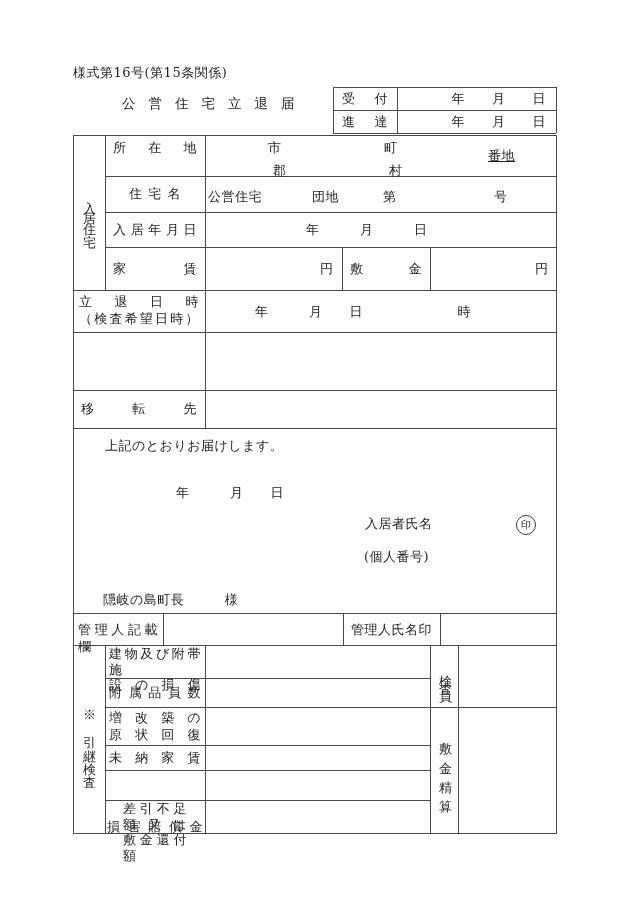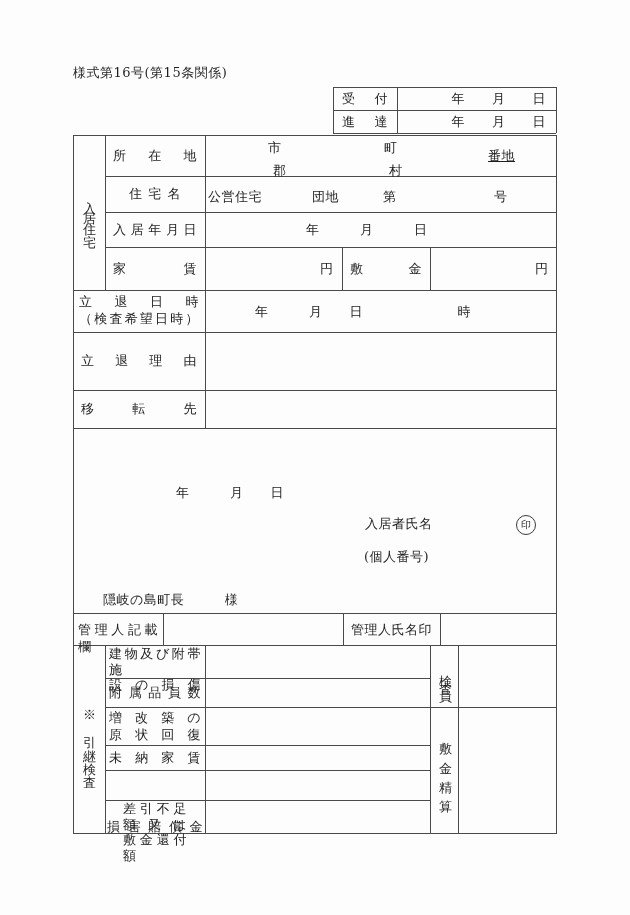--- a/index.html
+++ b/index.html
@@ -18,20 +18,21 @@
     border:1px solid #3a3a3a;border-radius:50%;
     font-size:10px;line-height:18px;text-align:center;letter-spacing:0;
   }
 </style>
 </head>
 <body>
 
 <div class="page">
 
   <div class="t" style="left:73px;top:64px;">様式第16号(第15条関係)</div>
+  <div class="t title" style="left:122px;top:95px;">公営住宅立退届</div>
 
   <div class="ln" style="left:333px;top:87px;width:223px;height:1px;"></div>
   <div class="ln" style="left:333px;top:110px;width:223px;height:1px;"></div>
   <div class="ln" style="left:333px;top:133px;width:223px;height:1px;"></div>
   <div class="ln" style="left:333px;top:87px;width:1px;height:46px;"></div>
   <div class="ln" style="left:397px;top:87px;width:1px;height:46px;"></div>
   <div class="ln" style="left:556px;top:87px;width:1px;height:46px;"></div>
 
   <div class="t just" style="left:333px;top:90px;width:64px;padding:0 9px;box-sizing:border-box;">受付</div>
   <div class="t" style="left:397px;top:90px;width:159px;text-align:right;padding-right:10px;box-sizing:border-box;">年　　月　　日</div>
@@ -69,47 +70,47 @@
   <div class="ln" style="left:105px;top:707px;width:451px;height:1px;"></div>
   <div class="ln" style="left:105px;top:745px;width:325px;height:1px;"></div>
   <div class="ln" style="left:105px;top:770px;width:325px;height:1px;"></div>
   <div class="ln" style="left:105px;top:800px;width:325px;height:1px;"></div>
 
   <div class="vert" style="left:80px;top:135px;height:155px;letter-spacing:11px;">入居住宅</div>
   <div class="vert" style="left:80px;top:645px;height:188px;letter-spacing:13px;">※引継検査</div>
   <div class="vert" style="left:436px;top:645px;height:62px;letter-spacing:8px;">検査員</div>
   <div class="vert" style="left:436px;top:707px;height:126px;letter-spacing:19px;">敷金精算</div>
 
-  <div class="t just" style="left:105px;top:135px;width:100px;height:41px;padding:12px 8px 0;box-sizing:border-box;">所在地</div>
+  <div class="t just" style="left:105px;top:127px;width:100px;height:41px;padding:12px 8px 0;box-sizing:border-box;">所在地</div>
   <div class="t just" style="left:105px;top:176px;width:100px;height:36px;padding:9px 24px 0;box-sizing:border-box;">住宅名</div>
   <div class="t just" style="left:105px;top:212px;width:100px;height:35px;padding:9px 8px 0;box-sizing:border-box;">入居年月日</div>
   <div class="t just" style="left:105px;top:247px;width:100px;height:43px;padding:13px 8px 0;box-sizing:border-box;">家賃</div>
   <div class="t just" style="left:342px;top:247px;width:88px;height:43px;padding:13px 8px 0;box-sizing:border-box;">敷金</div>
   <div class="t just" style="left:73px;top:290px;width:132px;height:42px;padding:4px 6px 0;box-sizing:border-box;font-family:Liberation Mono, monospace;">立退日時
 （検査希望日時）</div>
-  <div class="t just" style="left:73px;top:332px;width:132px;height:58px;padding:20px 8px 0;box-sizing:border-box;">立退理由</div>
   <div class="t just" style="left:73px;top:390px;width:132px;height:38px;padding:10px 8px 0;box-sizing:border-box;">移転先</div>
 
   <div class="t" style="left:268px;top:139px;">市</div>
   <div class="t" style="left:273px;top:162px;">郡</div>
   <div class="t" style="left:384px;top:139px;">町</div>
   <div class="t" style="left:389px;top:162px;">村</div>
   <div class="t" style="left:488px;top:147px;text-decoration:underline;">番地</div>
 
   <div class="t" style="left:208px;top:188px;">公営住宅</div>
   <div class="t" style="left:312px;top:188px;">団地</div>
   <div class="t" style="left:383px;top:188px;">第</div>
   <div class="t" style="left:494px;top:188px;">号</div>
 
   <div class="t" style="left:306px;top:221px;">年　　　月　　　日</div>
   <div class="t" style="left:320px;top:260px;">円</div>
   <div class="t" style="left:535px;top:260px;">円</div>
 
   <div class="t" style="left:255px;top:303px;">年　　　月　　日　　　　　　　時</div>
 
+  <div class="t" style="left:105px;top:437px;">上記のとおりお届けします。</div>
   <div class="t" style="left:176px;top:484px;">年　　　月　　日</div>
   <div class="t" style="left:365px;top:515px;">入居者氏名</div>
   <div class="seal"><span>印</span></div>
   <div class="t" style="left:364px;top:548px;">(個人番号)</div>
   <div class="t" style="left:103px;top:591px;">隠岐の島町長　　　様</div>
 
   <div class="t just" style="left:73px;top:613px;width:90px;height:32px;padding:8px 5px 0;box-sizing:border-box;">管理人記載欄</div>
   <div class="t just" style="left:343px;top:613px;width:97px;height:32px;padding:8px 8px 0;box-sizing:border-box;">管理人氏名印</div>
 
   <div class="t just" style="left:105px;top:645px;width:100px;height:33px;padding:1px 4px 0;box-sizing:border-box;line-height:15.5px;">建物及び附帯施

